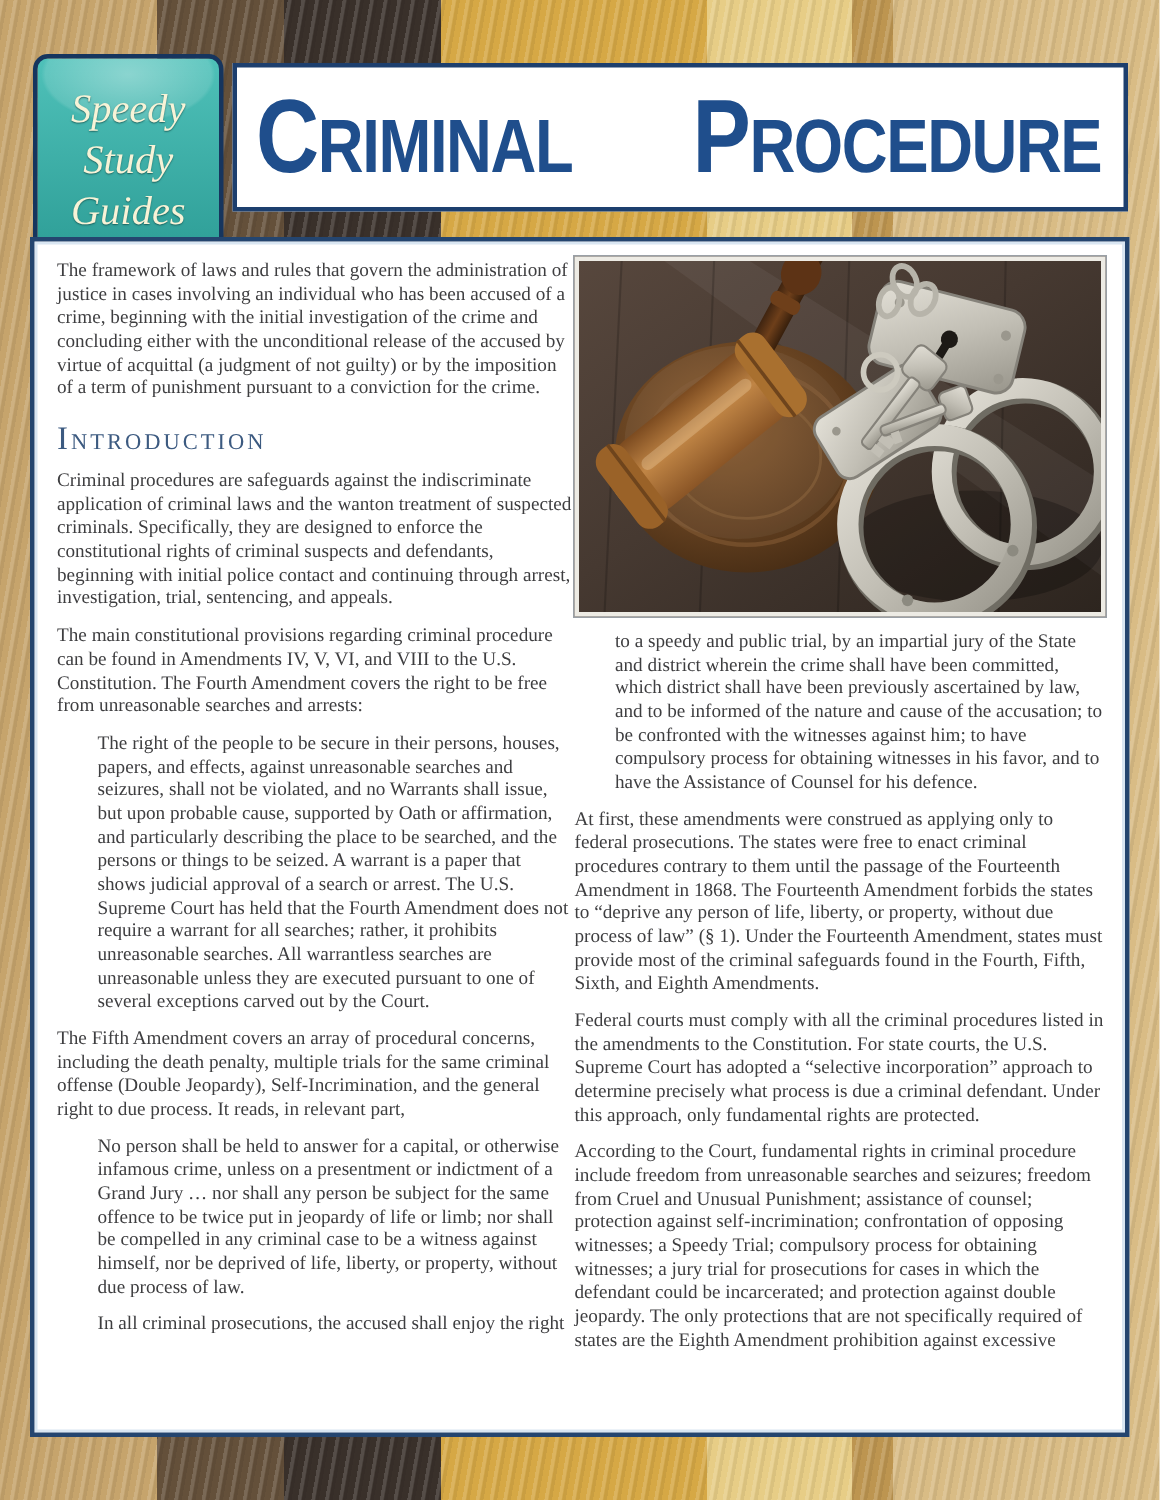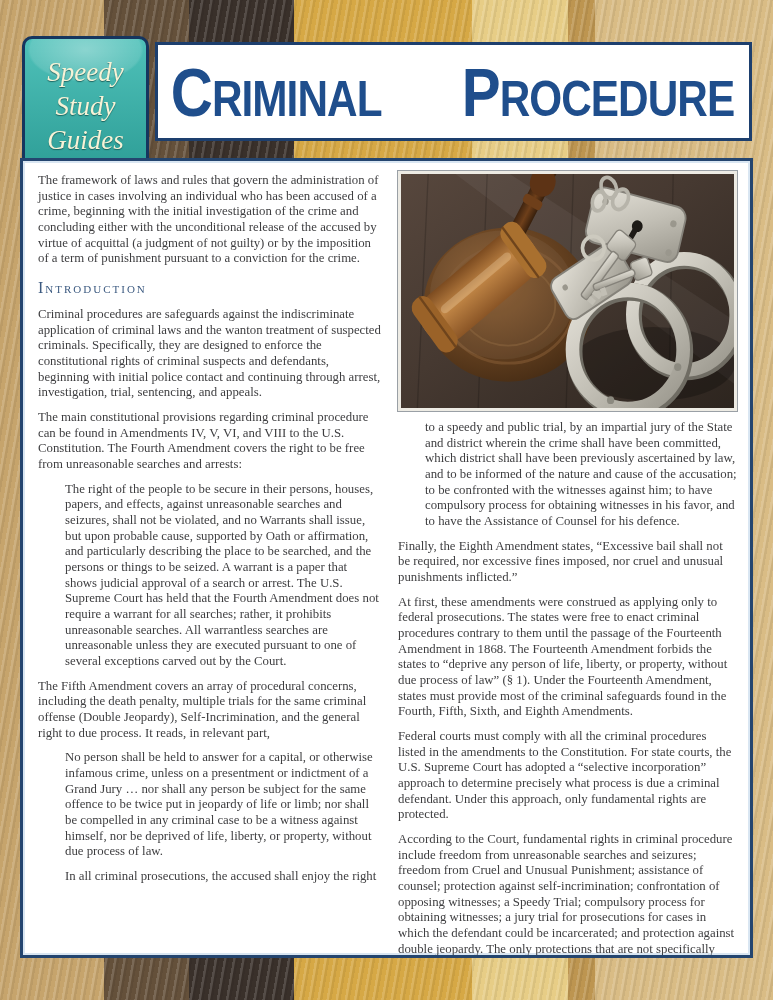--- a/index.html
+++ b/index.html
@@ -44,31 +44,31 @@
   }
   .titlebox .tw::first-letter{font-size:62px;}
   .titlebox .tw.w1{margin-right:22px;}
   
   .page{
     position:absolute;left:20px;top:158px;width:733px;height:800px;box-sizing:border-box;
     border:3px solid #24456f;background:#ffffff;
     box-shadow:inset 0 0 0 2px #d9e6f2;
     padding:8px 13px 10px 15px;overflow:hidden;
   }
-  .cols{display:flex;gap:17px;}
+  .cols{display:flex;gap:2px;}
   .col-l{width:343px;flex:none;}
   .col-r{flex:1;min-width:0;}
   .col-l, .col-r{
     font-size:12.8px;line-height:1.225;color:#3e3e40;
     text-align:left;
   }
   p{margin:0 0 9px 0;}
   p.q{padding-left:27px;margin-bottom:9px;}
   .intro-h{
-    font-variant:small-caps;color:#3c5a80;font-size:16px;letter-spacing:2px;
+    font-variant:small-caps;color:#3c5a80;font-size:22px;letter-spacing:2px;
     margin:13px 0 10px 0;font-weight:normal;line-height:1.05;
     font-family:"Liberation Serif", serif;
   }
   .spacer-top{height:4px;}
   
   .photo{
     width:100%;height:240px;box-sizing:border-box;margin:2px 0 9px 0;
     border:3px solid #edebe4;box-shadow:0 0 0 1px #9aa0a6;
     background:#3a2f28;overflow:hidden;
   }
@@ -207,20 +207,19 @@
             <g transform="translate(246,104) rotate(70)">
               <rect x="-10" y="-30" width="20" height="20" rx="4" fill="url(#metalG)" stroke="#85827a" stroke-width="1.5"></rect>
               <rect x="-3" y="-12" width="7" height="48" rx="3" fill="url(#metalG)" stroke="#85827a" stroke-width="1.5"></rect>
               <rect x="4" y="24" width="8" height="6" fill="#c2bfb5"></rect>
             </g>
           </g>
         </svg>
       </div>
 
       <p class="q">to a speedy and public trial, by an impartial jury of the State and district wherein the crime shall have been committed, which district shall have been previously ascertained by law, and to be informed of the nature and cause of the accusation; to be confronted with the witnesses against him; to have compulsory process for obtaining witnesses in his favor, and to have the Assistance of Counsel for his defence.</p>
-      <p>Finally, the Eighth Amendment states, “Excessive bail shall not be required, nor excessive fines imposed, nor cruel and unusual punishments inflicted.”</p>
       <p>At first, these amendments were construed as applying only to federal prosecutions. The states were free to enact criminal procedures contrary to them until the passage of the Fourteenth Amendment in 1868. The Fourteenth Amendment forbids the states to “deprive any person of life, liberty, or property, without due process of law” (§ 1). Under the Fourteenth Amendment, states must provide most of the criminal safeguards found in the Fourth, Fifth, Sixth, and Eighth Amendments.</p>
       <p>Federal courts must comply with all the criminal procedures listed in the amendments to the Constitution. For state courts, the U.S. Supreme Court has adopted a “selective incorporation” approach to determine precisely what process is due a criminal defendant. Under this approach, only fundamental rights are protected.</p>
       <p>According to the Court, fundamental rights in criminal procedure include freedom from unreasonable searches and seizures; freedom from Cruel and Unusual Punishment; assistance of counsel; protection against self-incrimination; confrontation of opposing witnesses; a Speedy Trial; compulsory process for obtaining witnesses; a jury trial for prosecutions for cases in which the defendant could be incarcerated; and protection against double jeopardy. The only protections that are not specifically required of states are the Eighth Amendment prohibition against excessive</p>
     </div>
 
   </div>
 </div>
 
 </body></html>

